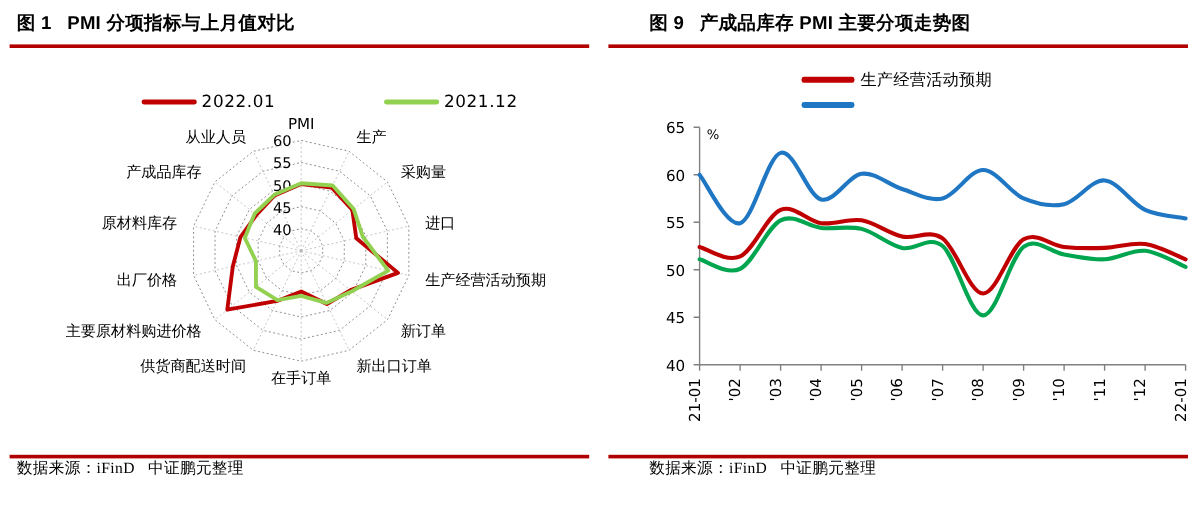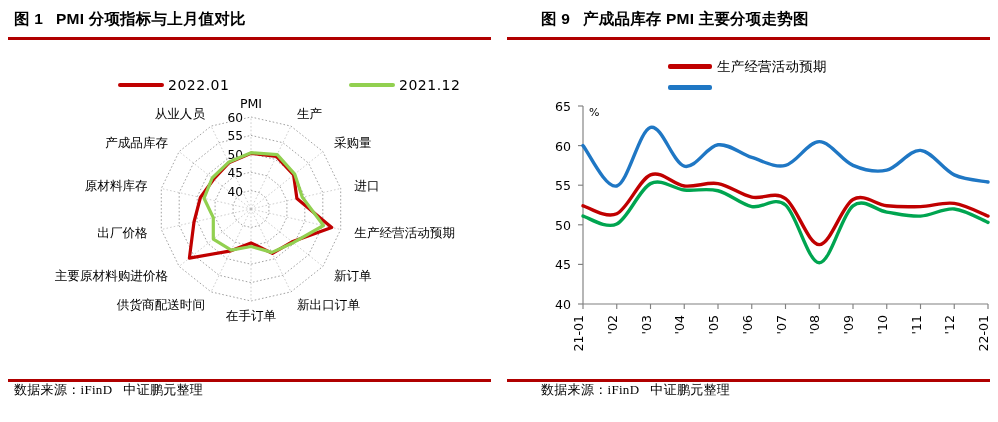--- a/index.html
+++ b/index.html
@@ -30,21 +30,21 @@
     position:absolute;left:14px;top:381px;
     font-size:13px;letter-spacing:.3px;white-space:nowrap;
   }
   .panel.right .source{left:42px;}
   .source .sp{display:inline-block;width:11px;}
 
   
   .radar-legend{position:absolute;left:0;top:74px;width:499px;height:22px;}
   .lg-item{position:absolute;display:flex;align-items:center;height:22px;}
   .lg-item.a{left:118px;}
-  .lg-item.b{left:349px;}
+  .lg-item.b{left:320px;}
   .lg-swatch{width:46px;height:4px;border-radius:2px;margin-right:4px;}
   .lg-text{font-family:"DejaVu Sans",sans-serif;font-size:14px;letter-spacing:.5px;}
 
   
   .radar-wrap{position:absolute;left:0;top:96px;width:499px;height:262px;}
   .radar-lbl{
     font-family:"DejaVu Sans","Liberation Sans",sans-serif;
     font-size:12.6px;fill:#000;
   }
   .radar-tick{

